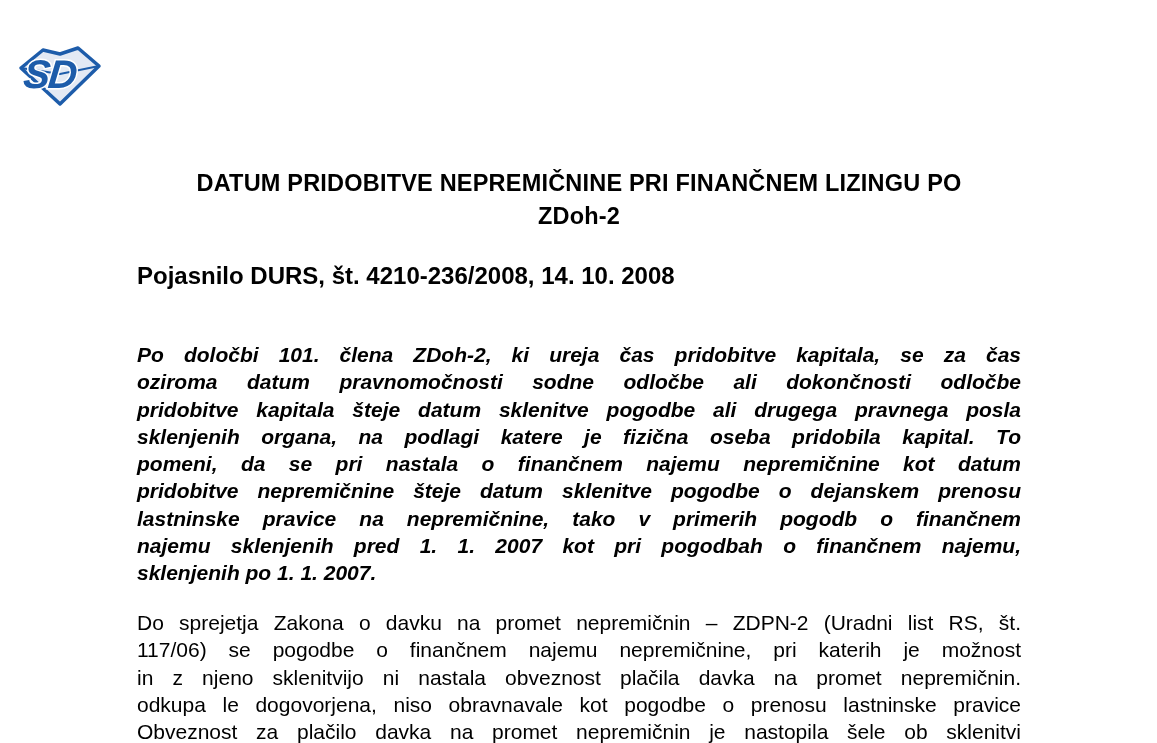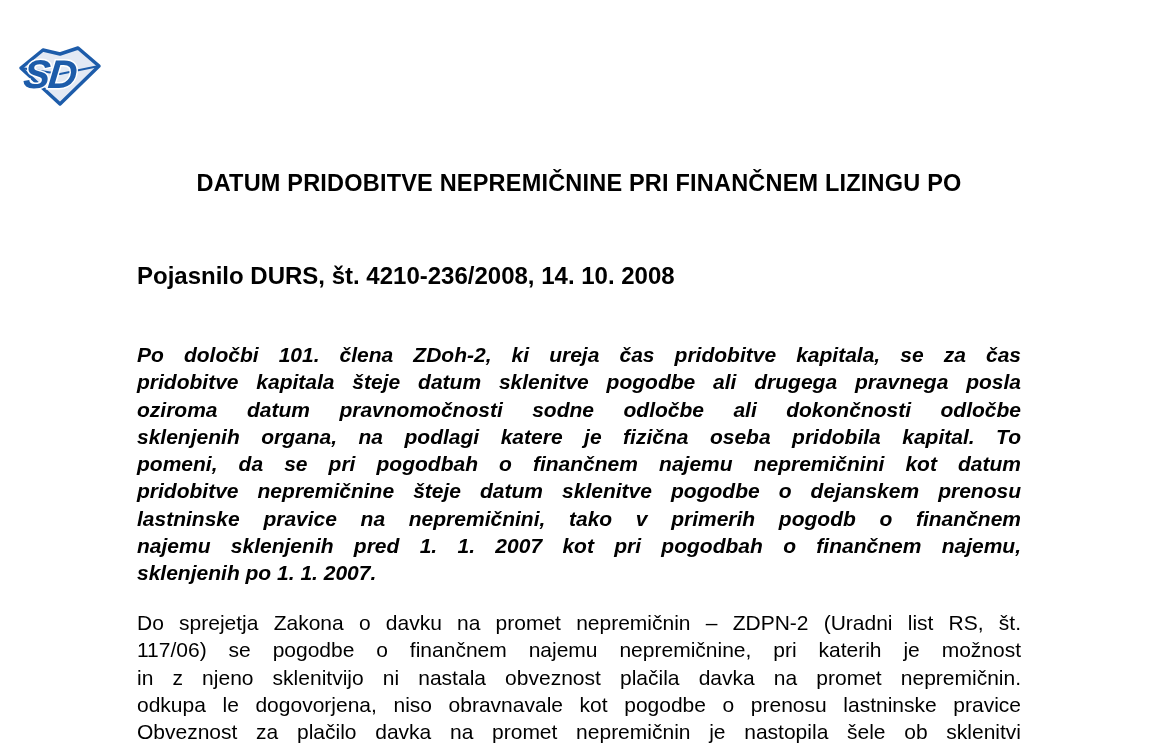--- a/index.html
+++ b/index.html
@@ -54,32 +54,33 @@
   <svg viewBox="0 0 90 66" width="90" height="66" xmlns="http://www.w3.org/2000/svg">
     <path d="M6 25 L28 7 L45 11 L63 5 L84 23 L45 61 Z" stroke-width="3.5" stroke-linejoin="round" fill="#e3e9f4" stroke="#1d5caa"></path>
     <path d="M6 25 L45 31 L84 23" fill="none" stroke-width="2" stroke="#1d5caa"></path>
     <text x="12" y="45" font-size="40" font-weight="bold" font-style="italic" font-family="Liberation Sans, sans-serif" letter-spacing="-2" paint-order="stroke" stroke-width="3" transform="skewX(-6)" fill="#1d5caa" stroke="#ffffff">SD</text>
   </svg>
 </div>
 
 <div class="content-col">
   <div class="doc-title">
       <div class="line">DATUM PRIDOBITVE NEPREMIČNINE PRI FINANČNEM LIZINGU PO</div>
+      <div class="line">ZDoh-2</div>
     </div>
 
   <div class="doc-subtitle">Pojasnilo DURS, št. 4210-236/2008, 14. 10. 2008</div>
 
   <div class="para para-lead left-last">
       <div class="line">Po določbi 101. člena ZDoh-2, ki ureja čas pridobitve kapitala, se za čas</div>
+      <div class="line">oziroma datum pravnomočnosti sodne odločbe ali dokončnosti odločbe</div>
       <div class="line">pridobitve kapitala šteje datum sklenitve pogodbe ali drugega pravnega posla</div>
-      <div class="line">oziroma datum pravnomočnosti sodne odločbe ali dokončnosti odločbe</div>
       <div class="line">sklenjenih organa, na podlagi katere je fizična oseba pridobila kapital. To</div>
-      <div class="line">pomeni, da se pri pogodbah o finančnem najemu nepremičnini kot datum</div>
+      <div class="line">pomeni, da se pri nastala o finančnem najemu nepremičnine kot datum</div>
       <div class="line">pridobitve nepremičnine šteje datum sklenitve pogodbe o dejanskem prenosu</div>
-      <div class="line">lastninske pravice na nepremičnini, tako v primerih pogodb o finančnem</div>
+      <div class="line">lastninske pravice na nepremičnine, tako v primerih pogodb o finančnem</div>
       <div class="line">najemu sklenjenih pred 1. 1. 2007 kot pri pogodbah o finančnem najemu,</div>
       <div class="line">sklenjenih po 1. 1. 2007.</div>
     </div>
 
   <div class="para para-body">
       <div class="line">Do sprejetja Zakona o davku na promet nepremičnin – ZDPN-2 (Uradni list RS, št.</div>
       <div class="line">117/06) se pogodbe o finančnem najemu nepremičnine, pri katerih je možnost</div>
       <div class="line">in z njeno sklenitvijo ni nastala obveznost plačila davka na promet nepremičnin.</div>
       <div class="line">odkupa le dogovorjena, niso obravnavale kot pogodbe o prenosu lastninske pravice</div>
       <div class="line">Obveznost za plačilo davka na promet nepremičnin je nastopila šele ob sklenitvi</div>

